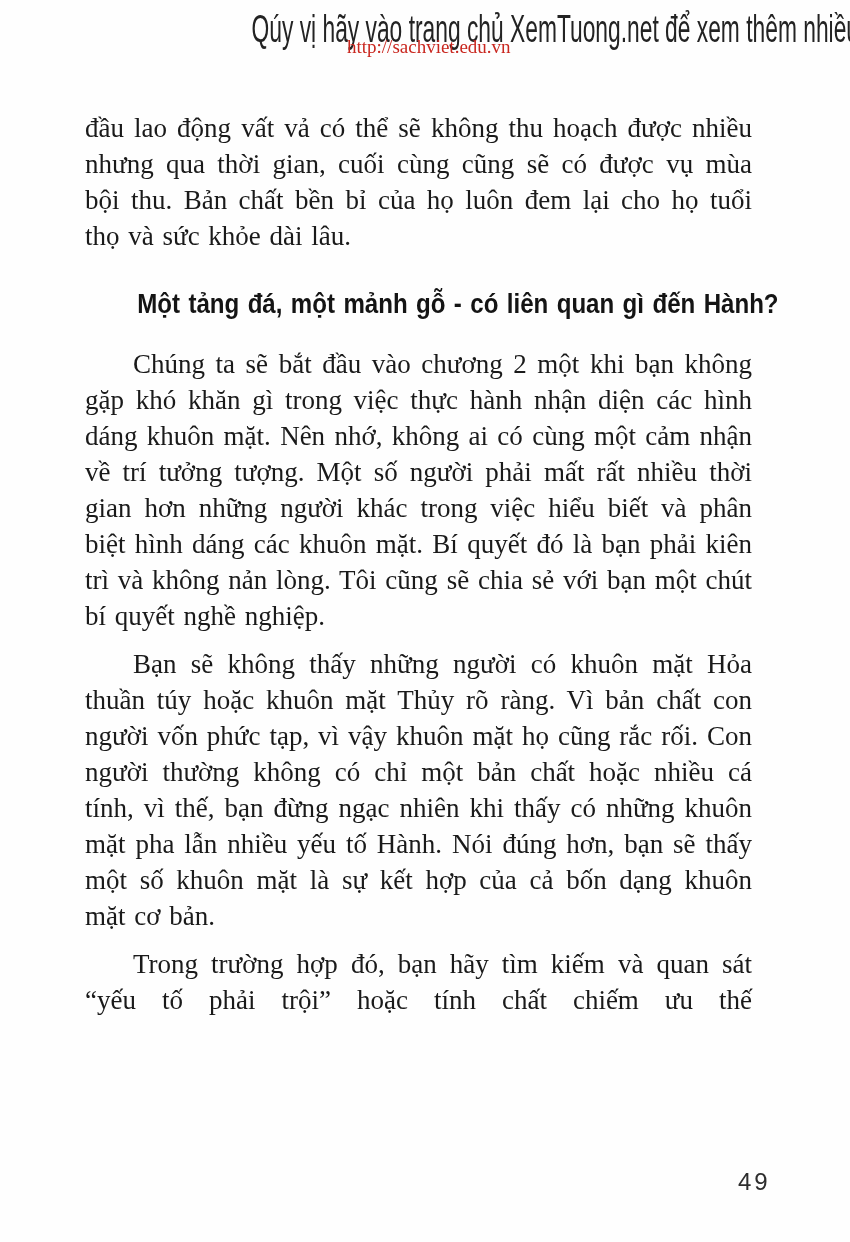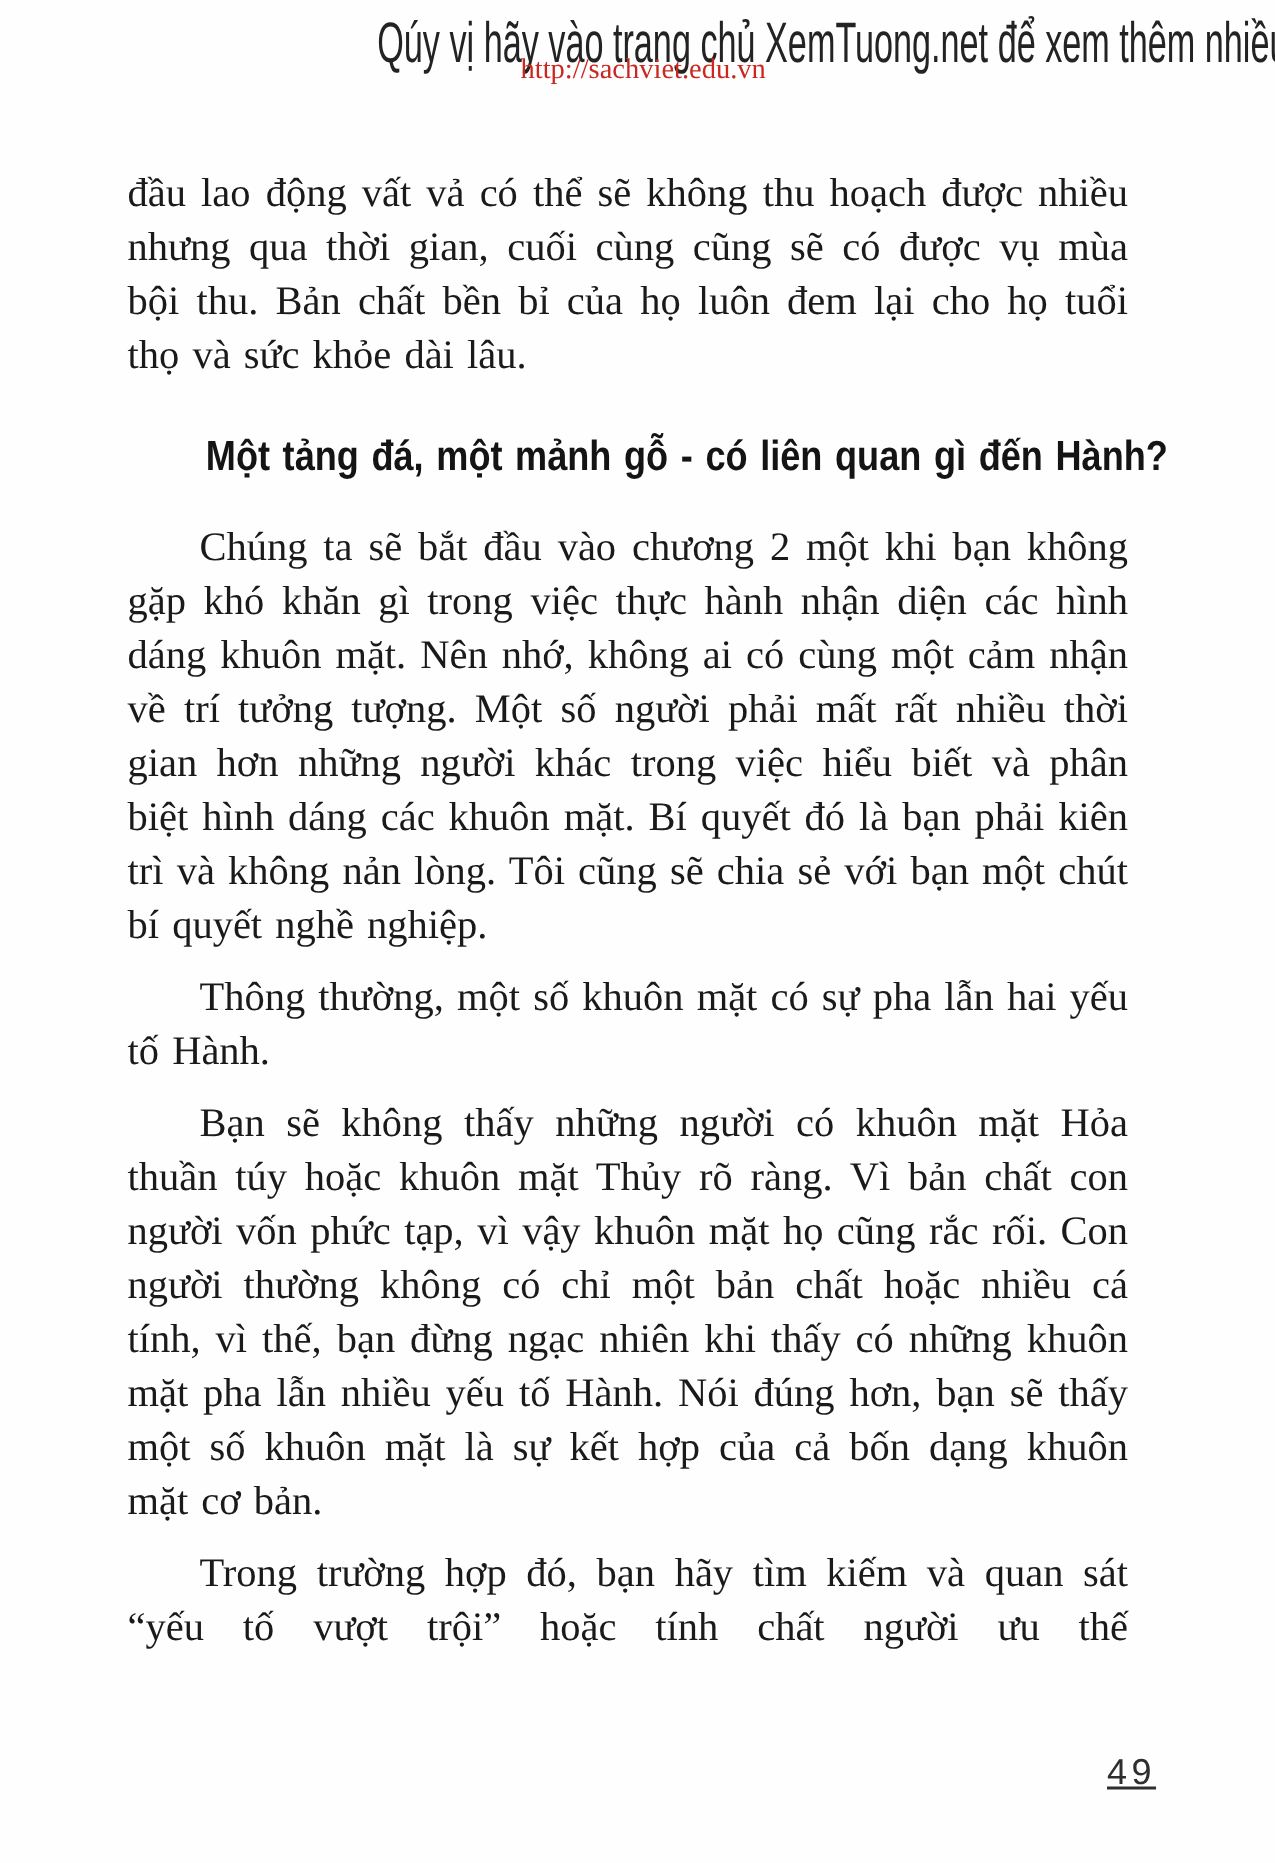--- a/index.html
+++ b/index.html
@@ -102,21 +102,20 @@
   
   .page-number {
     position: absolute;
     left: 738px;
     top: 1168px;
     z-index: 2;
     font-family: "Liberation Sans", sans-serif;
     font-size: 24px;
     letter-spacing: 3px;
     color: #2e2e2e;
-    text-decoration: underline;
   }
 </style>
 </head>
 <body>
 
 <div class="page">
 
   <div class="banner-url">http://sachviet.edu.vn</div>
 
   <div class="banner-text">
@@ -126,22 +125,21 @@
 
   <div class="content">
     <p class="no-indent">đầu lao động vất vả có thể sẽ không thu hoạch được nhiều nhưng qua thời gian, cuối cùng cũng sẽ có được vụ mùa bội thu. Bản chất bền bỉ của họ luôn đem lại cho họ tuổi thọ và sức khỏe dài lâu.</p>
 
     <h2 class="section-heading">
       <span class="squeeze">Một tảng đá, một mảnh gỗ - có liên quan gì đến Hành?</span>
     </h2>
 
     <p>Chúng ta sẽ bắt đầu vào chương 2 một khi bạn không gặp khó khăn gì trong việc thực hành nhận diện các hình dáng khuôn mặt. Nên nhớ, không ai có cùng một cảm nhận về trí tưởng tượng. Một số người phải mất rất nhiều thời gian hơn những người khác trong việc hiểu biết và phân biệt hình dáng các khuôn mặt. Bí quyết đó là bạn phải kiên trì và không nản lòng. Tôi cũng sẽ chia sẻ với bạn một chút bí quyết nghề nghiệp.</p>
 
-    <p>Thông thường, một số khuôn mặt có sự pha lẫn hai yếu tố Hành.</p>
 
     <p>Bạn sẽ không thấy những người có khuôn mặt Hỏa thuần túy hoặc khuôn mặt Thủy rõ ràng. Vì bản chất con người vốn phức tạp, vì vậy khuôn mặt họ cũng rắc rối. Con người thường không có chỉ một bản chất hoặc nhiều cá tính, vì thế, bạn đừng ngạc nhiên khi thấy có những khuôn mặt pha lẫn nhiều yếu tố Hành. Nói đúng hơn, bạn sẽ thấy một số khuôn mặt là sự kết hợp của cả bốn dạng khuôn mặt cơ bản.</p>
 
-    <p class="continues">Trong trường hợp đó, bạn hãy tìm kiếm và quan sát “yếu tố vượt trội” hoặc tính chất người ưu thế</p>
+    <p class="continues">Trong trường hợp đó, bạn hãy tìm kiếm và quan sát “yếu tố phải trội” hoặc tính chất chiếm ưu thế</p>
   </div>
 
   <div class="page-number">49</div>
 
 </div>
 
 </body></html>

